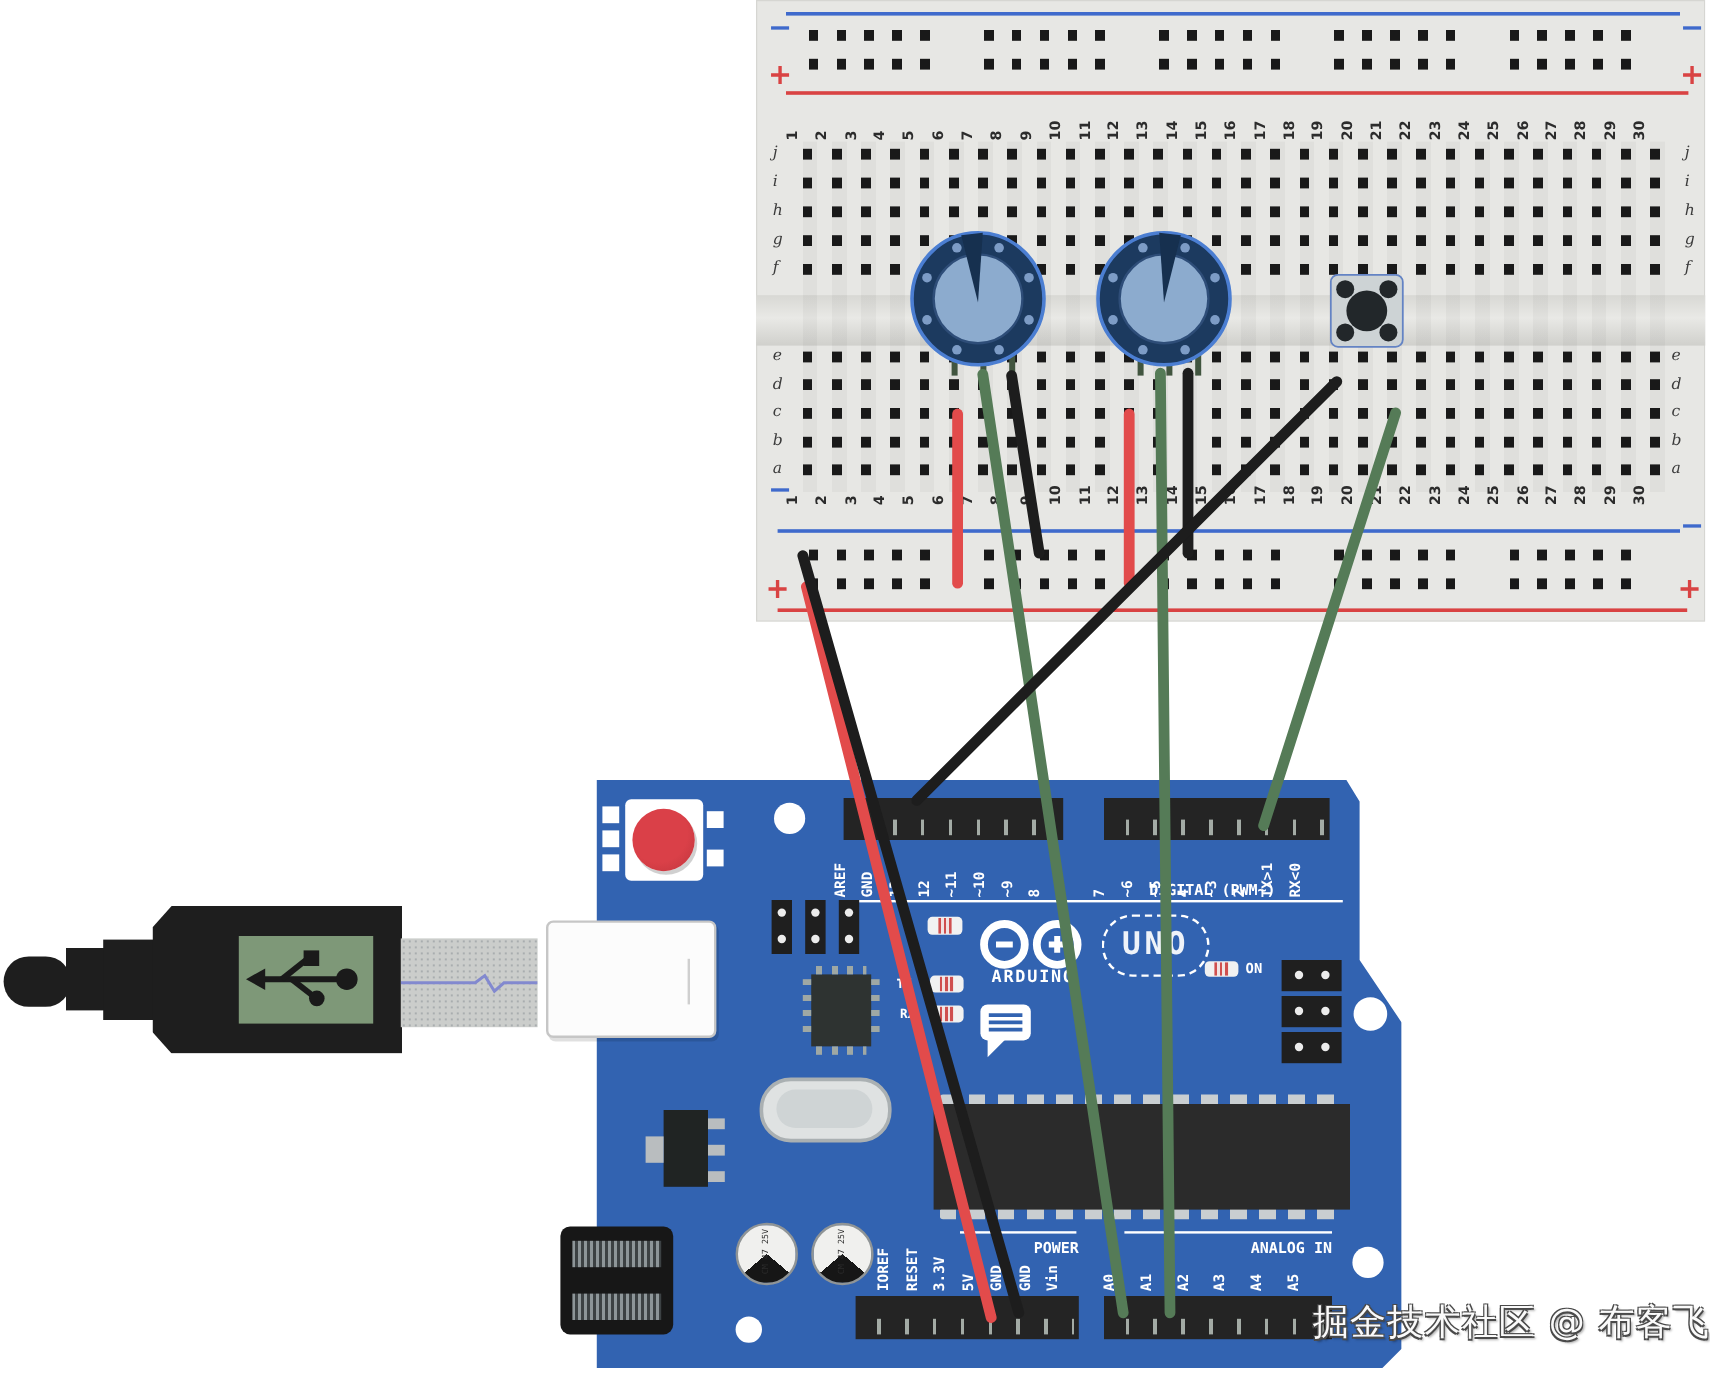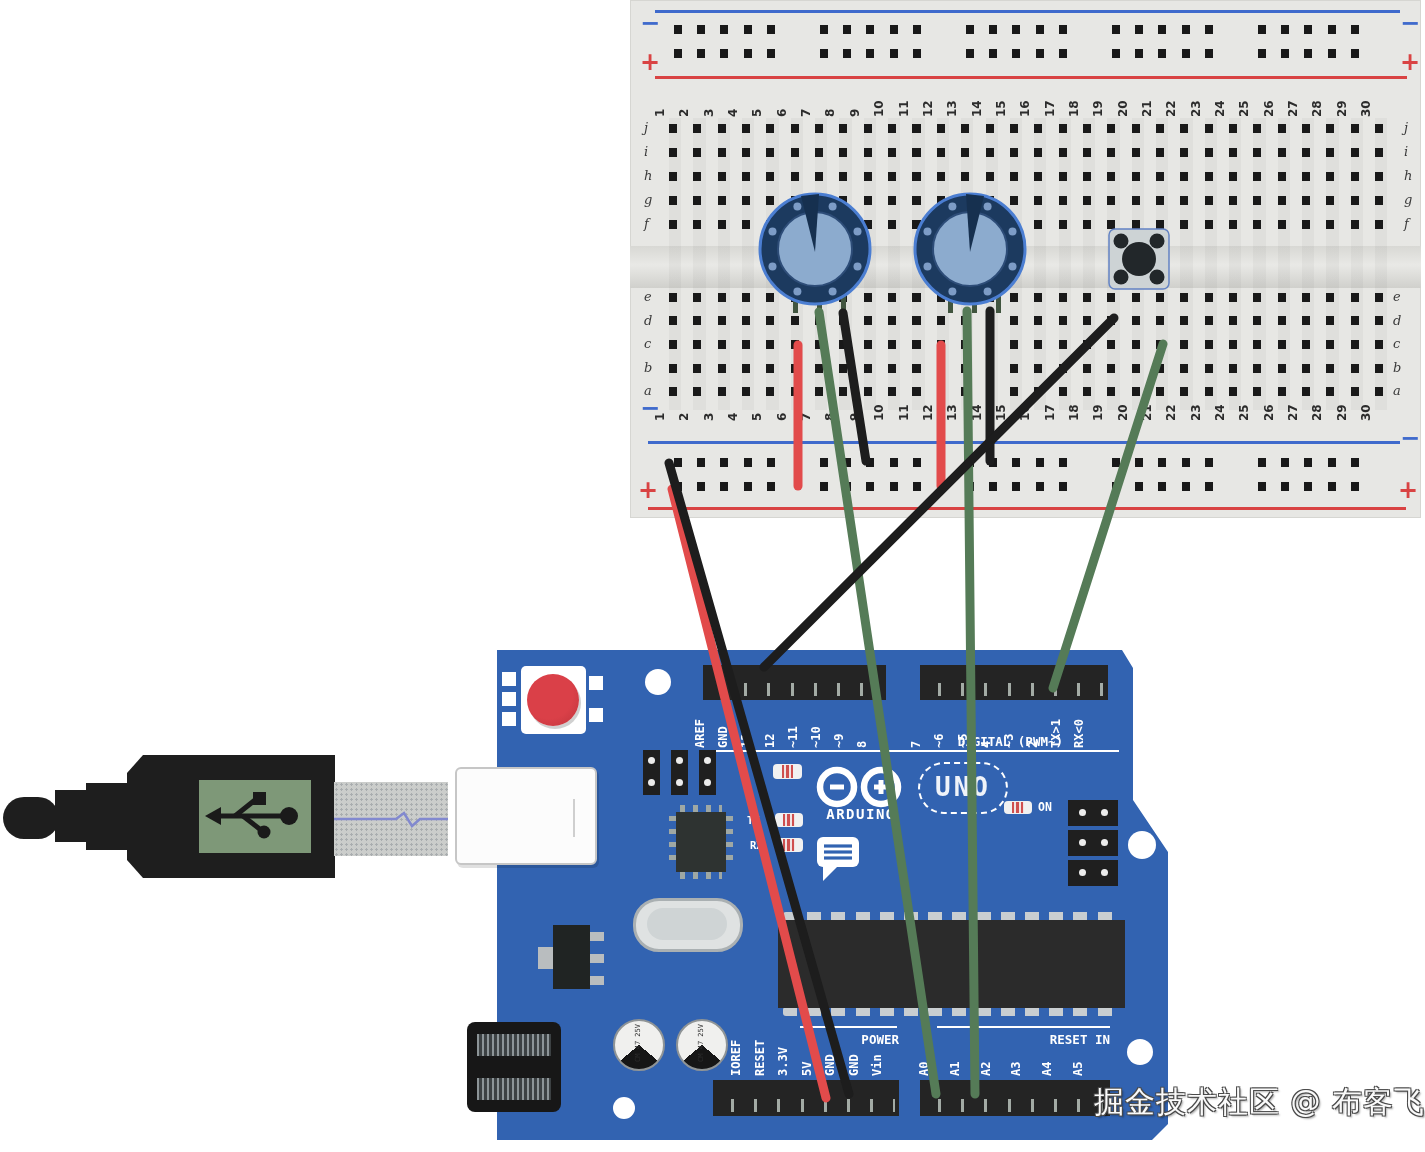--- a/index.html
+++ b/index.html
@@ -281,21 +281,21 @@
         <span style="left: 526.4px; top: 413px;">A3</span>
         <span style="left: 557.2px; top: 413px;">A4</span>
         <span style="left: 588px; top: 413px;">A5</span>
       </div>
 
     <div class="sline" style="left:208px;top:100px;width:414px;"></div>
     <div class="sline" style="left:303px;top:376px;width:97px;"></div>
     <div class="sline" style="left:440px;top:376px;width:173px;"></div>
     <div class="silk" style="left:420px;top:84px;width:146px;text-align:right;font-size:12.5px;">DIGITAL (PWM~)</div>
     <div class="silk" style="left:340px;top:382px;width:62px;text-align:right;font-size:12.5px;">POWER</div>
-    <div class="silk" style="left:478px;top:382px;width:135px;text-align:right;font-size:12.5px;">RESET IN</div>
+    <div class="silk" style="left:478px;top:382px;width:135px;text-align:right;font-size:12.5px;">ANALOG IN</div>
 
     <svg class="abs" style="left:315px;top:112px;" width="110" height="56">
       <circle cx="25" cy="25" r="17" fill="none" stroke="#fff" stroke-width="6.5"></circle>
       <circle cx="69" cy="25" r="17" fill="none" stroke="#fff" stroke-width="6.5"></circle>
       <line x1="18" y1="25" x2="32" y2="25" stroke="#fff" stroke-width="5"></line>
       <line x1="62" y1="25" x2="76" y2="25" stroke="#fff" stroke-width="5"></line>
       <line x1="69" y1="18" x2="69" y2="32" stroke="#fff" stroke-width="5"></line>
     </svg>
     <div class="silk" style="left:318px;top:156px;width:92px;text-align:center;font-size:14px;letter-spacing:1.5px;">ARDUINO</div>
     <div class="unobox" style="left:421px;top:112px;width:86px;height:48px;">

